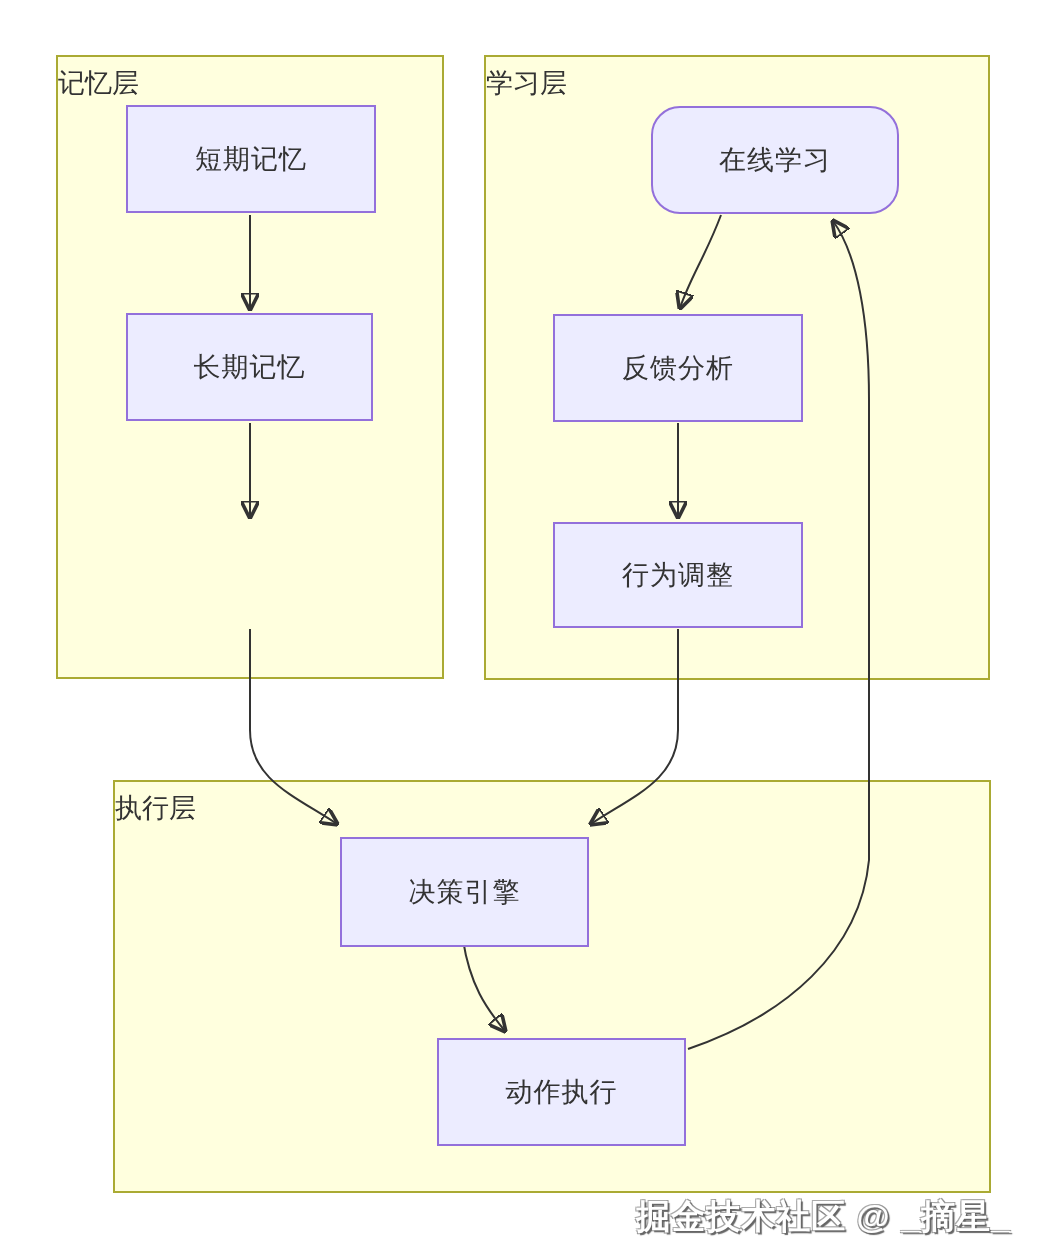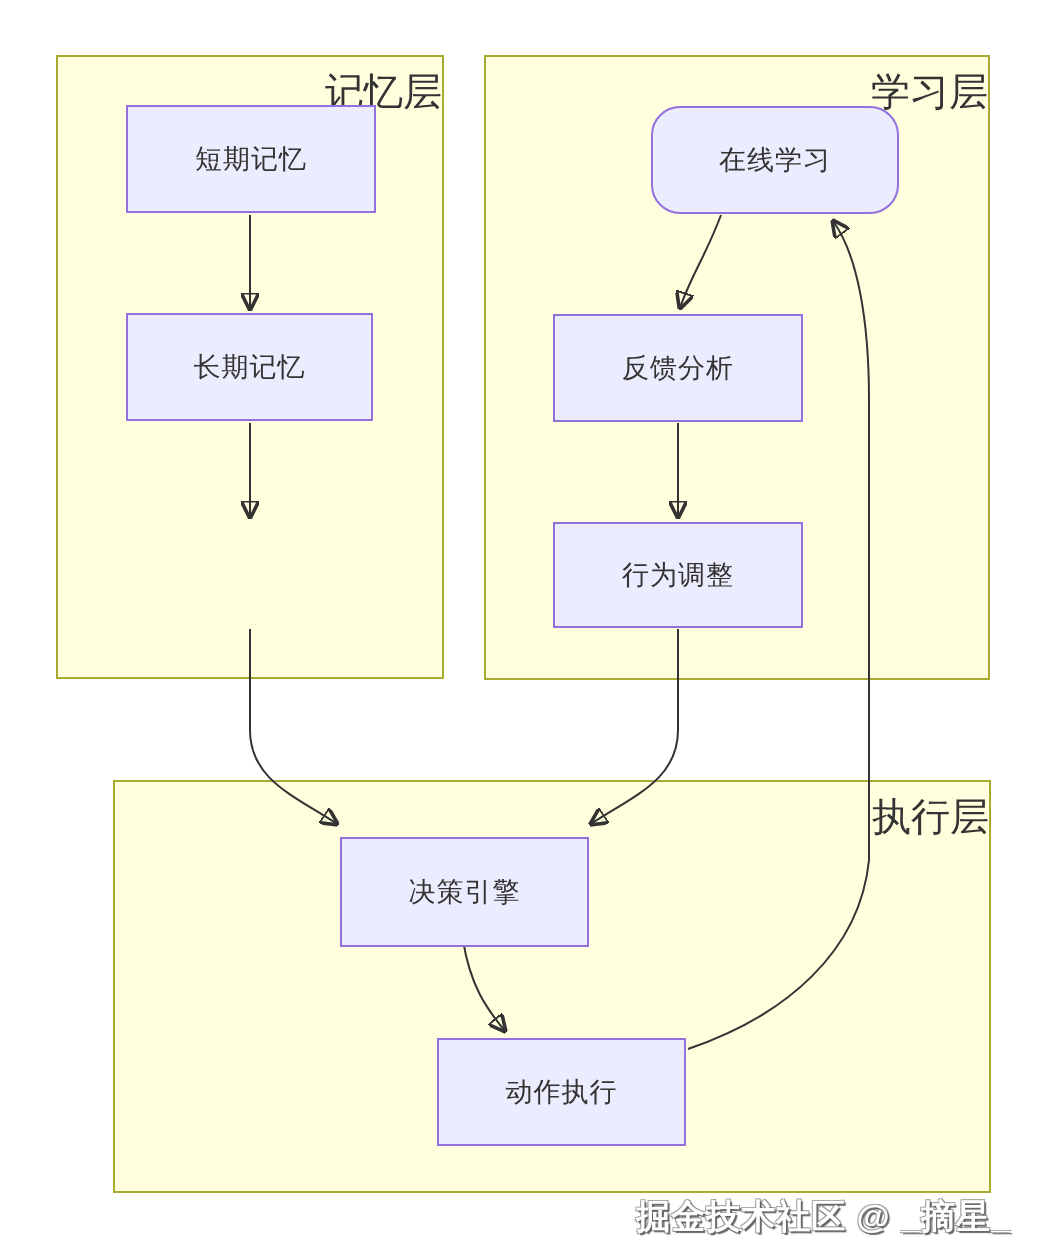--- a/index.html
+++ b/index.html
@@ -22,22 +22,22 @@
     border: 2px solid #aaaa33;
   }
   .panel-memory    { left: 56px;  top: 55px;  width: 388px; height: 624px; }
   .panel-learning  { left: 484px; top: 55px;  width: 506px; height: 625px; }
   .panel-execution { left: 113px; top: 780px; width: 878px; height: 413px; }
   .panel-title {
     position: absolute;
     top: 8px;
     left: 0;
     width: 100%;
-    text-align: right;
-    font-size: 39px;
+    text-align: left;
+    font-size: 27px;
     color: #333333;
   }
   .node {
     position: absolute;
     box-sizing: border-box;
     background: #ECECFF;
     border: 2px solid #9370DB;
     display: flex;
     align-items: center;
     justify-content: center;

